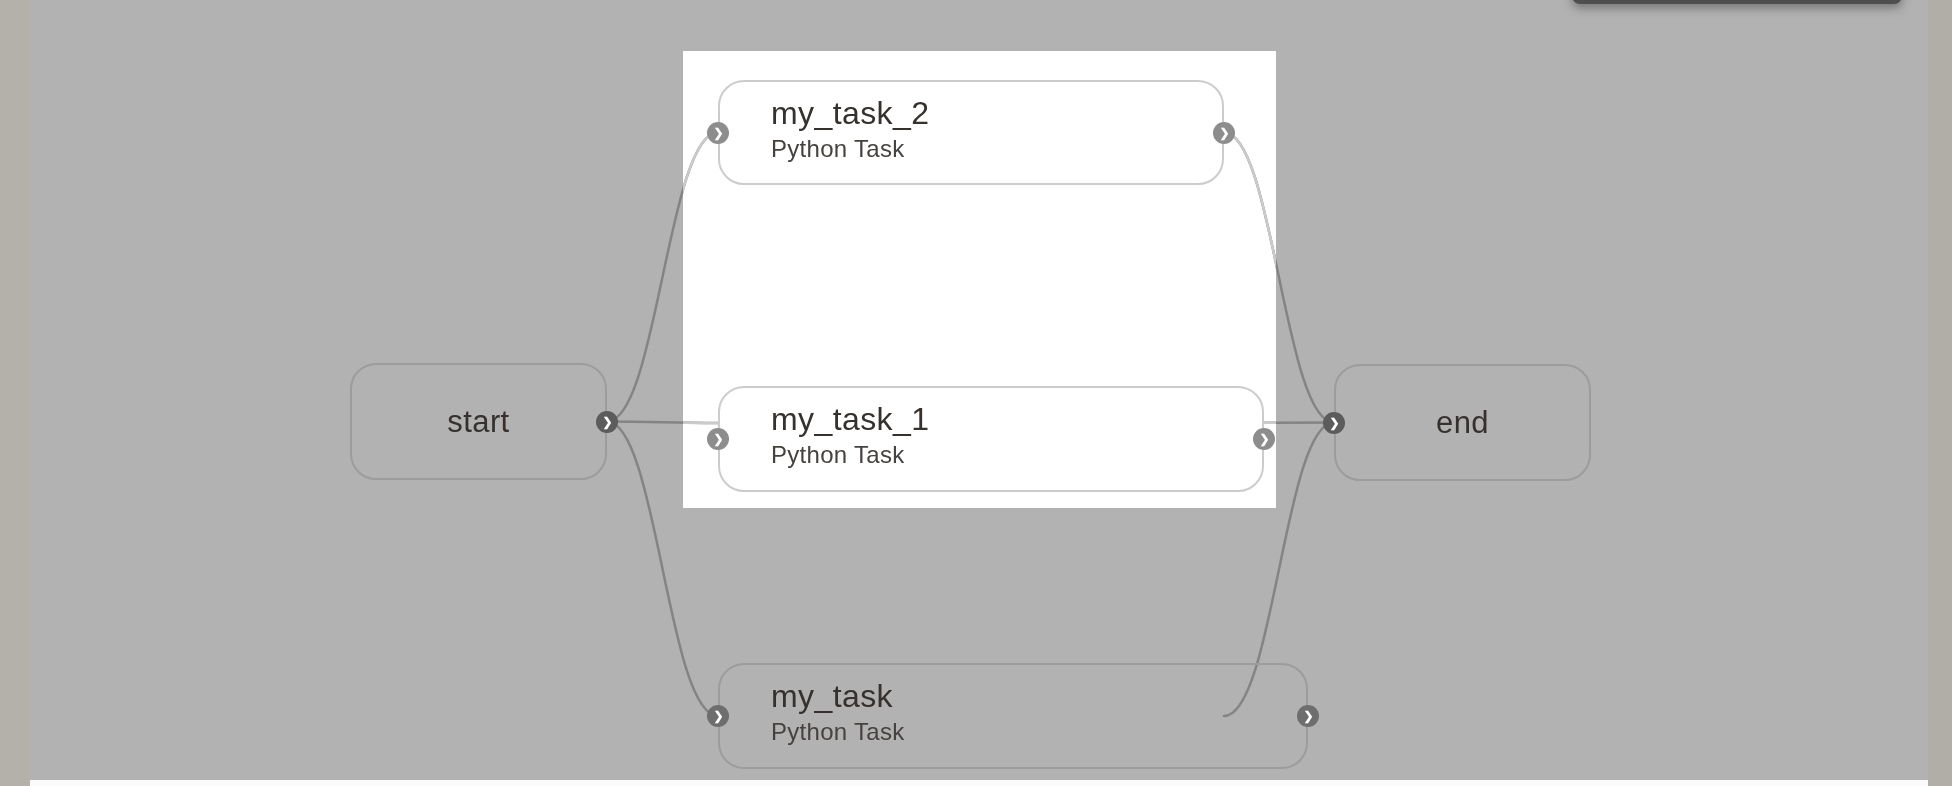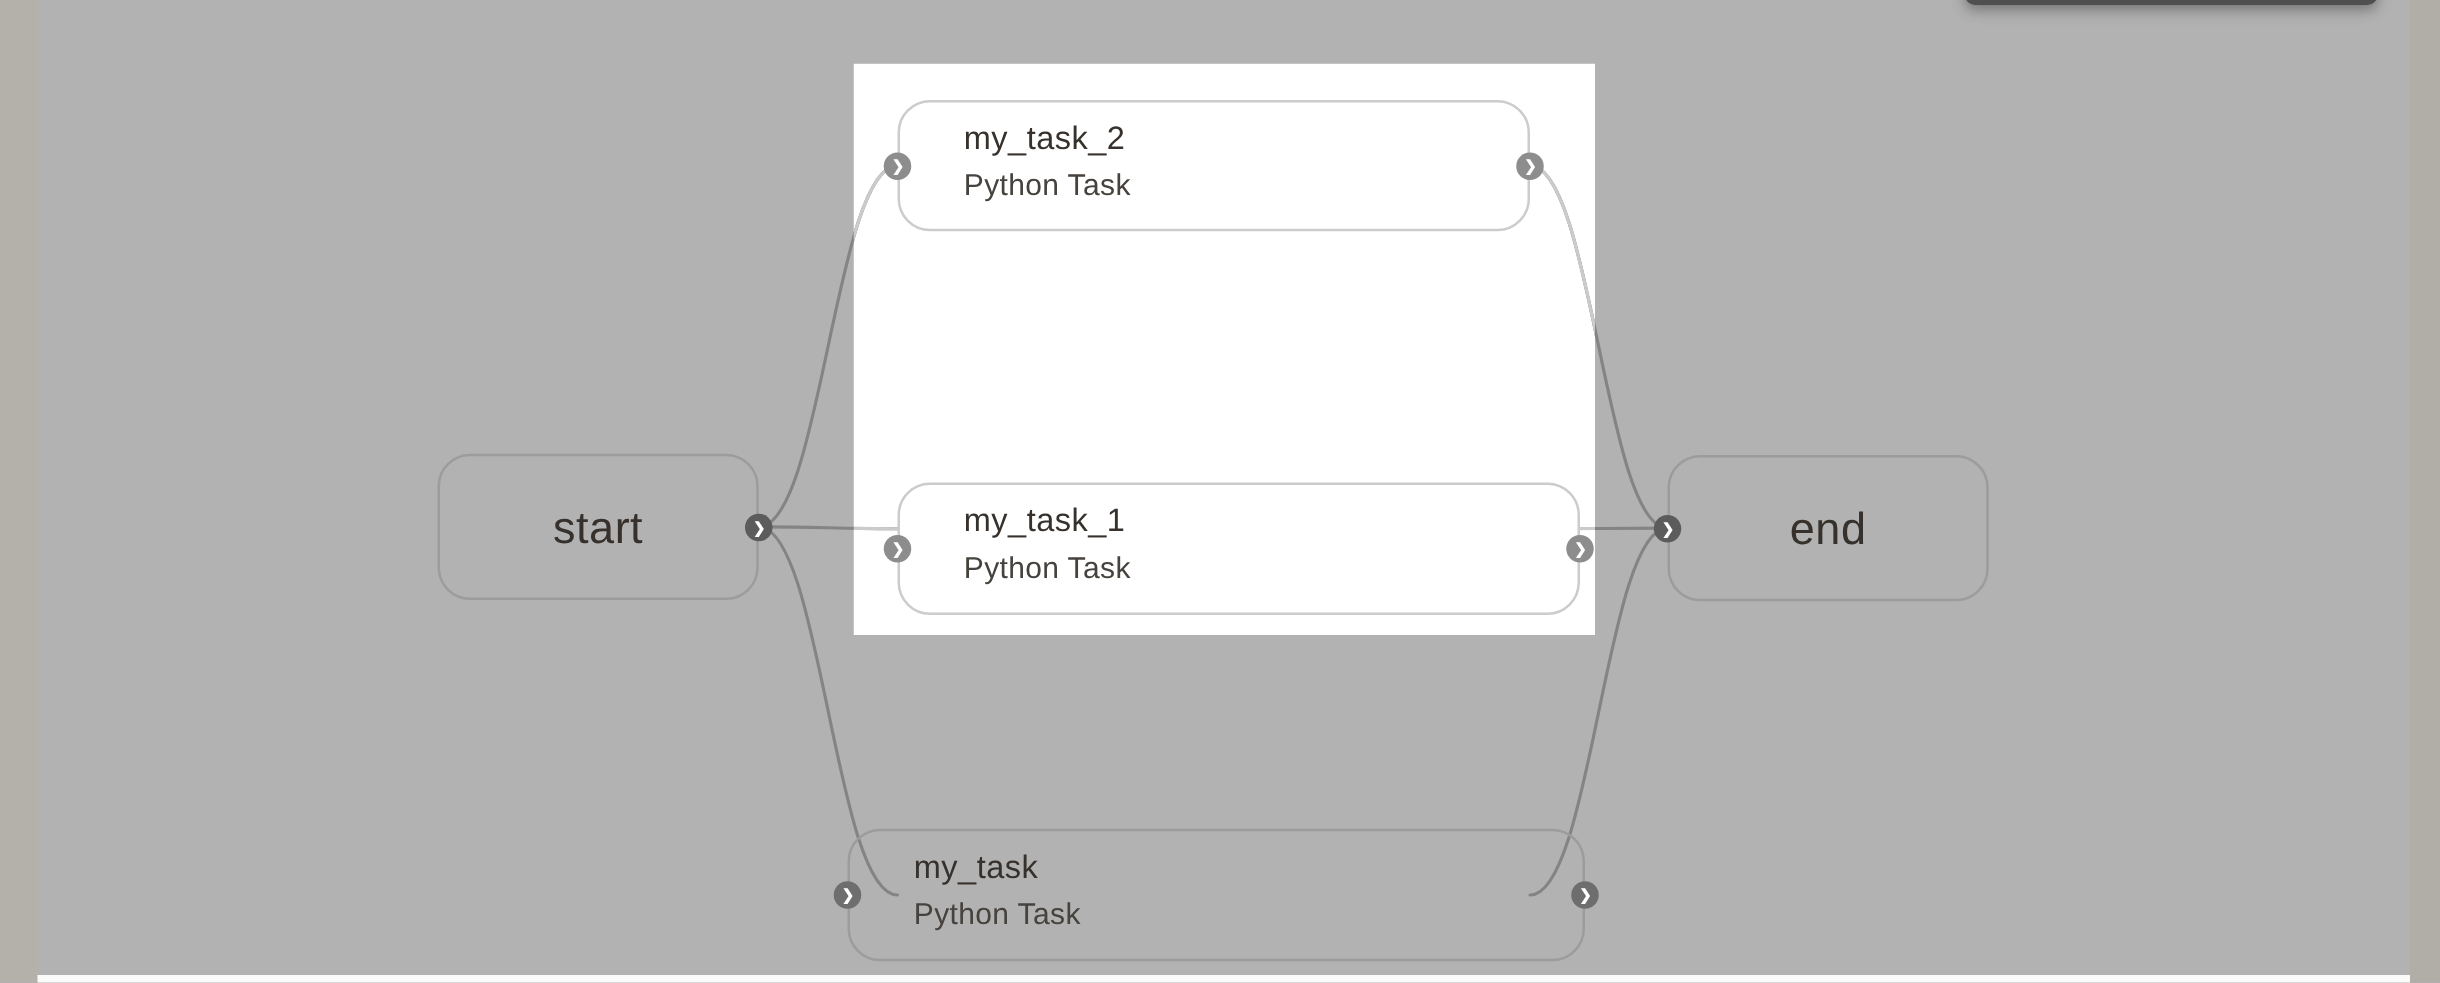--- a/index.html
+++ b/index.html
@@ -24,22 +24,22 @@
     background:var(--toolbar-bar);box-shadow:0 4px 10px rgba(60,60,60,.5);z-index:5;
   }
   .highlight-panel{position:absolute;background:var(--panel-bg);z-index:1;}
   svg.edges{position:absolute;left:0;top:0;z-index:2;}
   .node{
     position:absolute;z-index:3;box-sizing:border-box;
     border:2.5px solid var(--node-border);border-radius:26px;background:transparent;
   }
   .node.in-panel{border-color:var(--node-border-panel);background:#ffffff;}
   .node.terminal{display:flex;align-items:center;justify-content:center;}
-  .node-title{font-size:26px;font-weight:500;color:var(--title-color);letter-spacing:.4px;white-space:nowrap;}
-  .terminal .node-title{font-size:36px;}
+  .node-title{font-size:32px;font-weight:500;color:var(--title-color);letter-spacing:.4px;white-space:nowrap;}
+  .terminal .node-title{font-size:31px;}
   .task .node-title{position:absolute;left:51px;top:13px;}
   .task .node-subtitle{
     position:absolute;left:51px;top:53px;font-size:24px;font-weight:400;
     color:var(--subtitle-color);letter-spacing:.3px;white-space:nowrap;text-align:right;
   }
   .port{
     position:absolute;width:22px;height:22px;border-radius:50%;
     display:flex;align-items:center;justify-content:center;
     color:#ffffff;font-size:12px;font-weight:bold;line-height:1;
     top:50%;transform:translateY(-50%);z-index:4;background:var(--port-mid);
@@ -94,21 +94,21 @@
   <span class="port out" style="background: rgb(141, 141, 141);">❯</span>
 </div>
 
 <div class="node task in-panel" style="left: 718px; top: 370px; width: 546px; height: 106px; margin-top: 16px;">
   <div class="node-title">my_task_1</div>
   <div class="node-subtitle">Python Task</div>
   <span class="port in" style="background: rgb(141, 141, 141);">❯</span>
   <span class="port out" style="background: rgb(141, 141, 141);">❯</span>
 </div>
 
-<div class="node task" style="left: 678px; top: 663px; width: 590px; height: 106px;">
+<div class="node task" style="left: 718px; top: 663px; width: 590px; height: 106px;">
   <div class="node-title">my_task</div>
   <div class="node-subtitle">Python Task</div>
   <span class="port in" style="background: rgb(110, 110, 110);">❯</span>
   <span class="port out" style="background: rgb(110, 110, 110);">❯</span>
 </div>
 
 <div class="node terminal" style="left: 1334px; top: 364px; width: 257px; height: 117px;">
   <div class="node-title">end</div>
   <span class="port in" style="background: rgb(92, 92, 92);">❯</span>
 </div>

